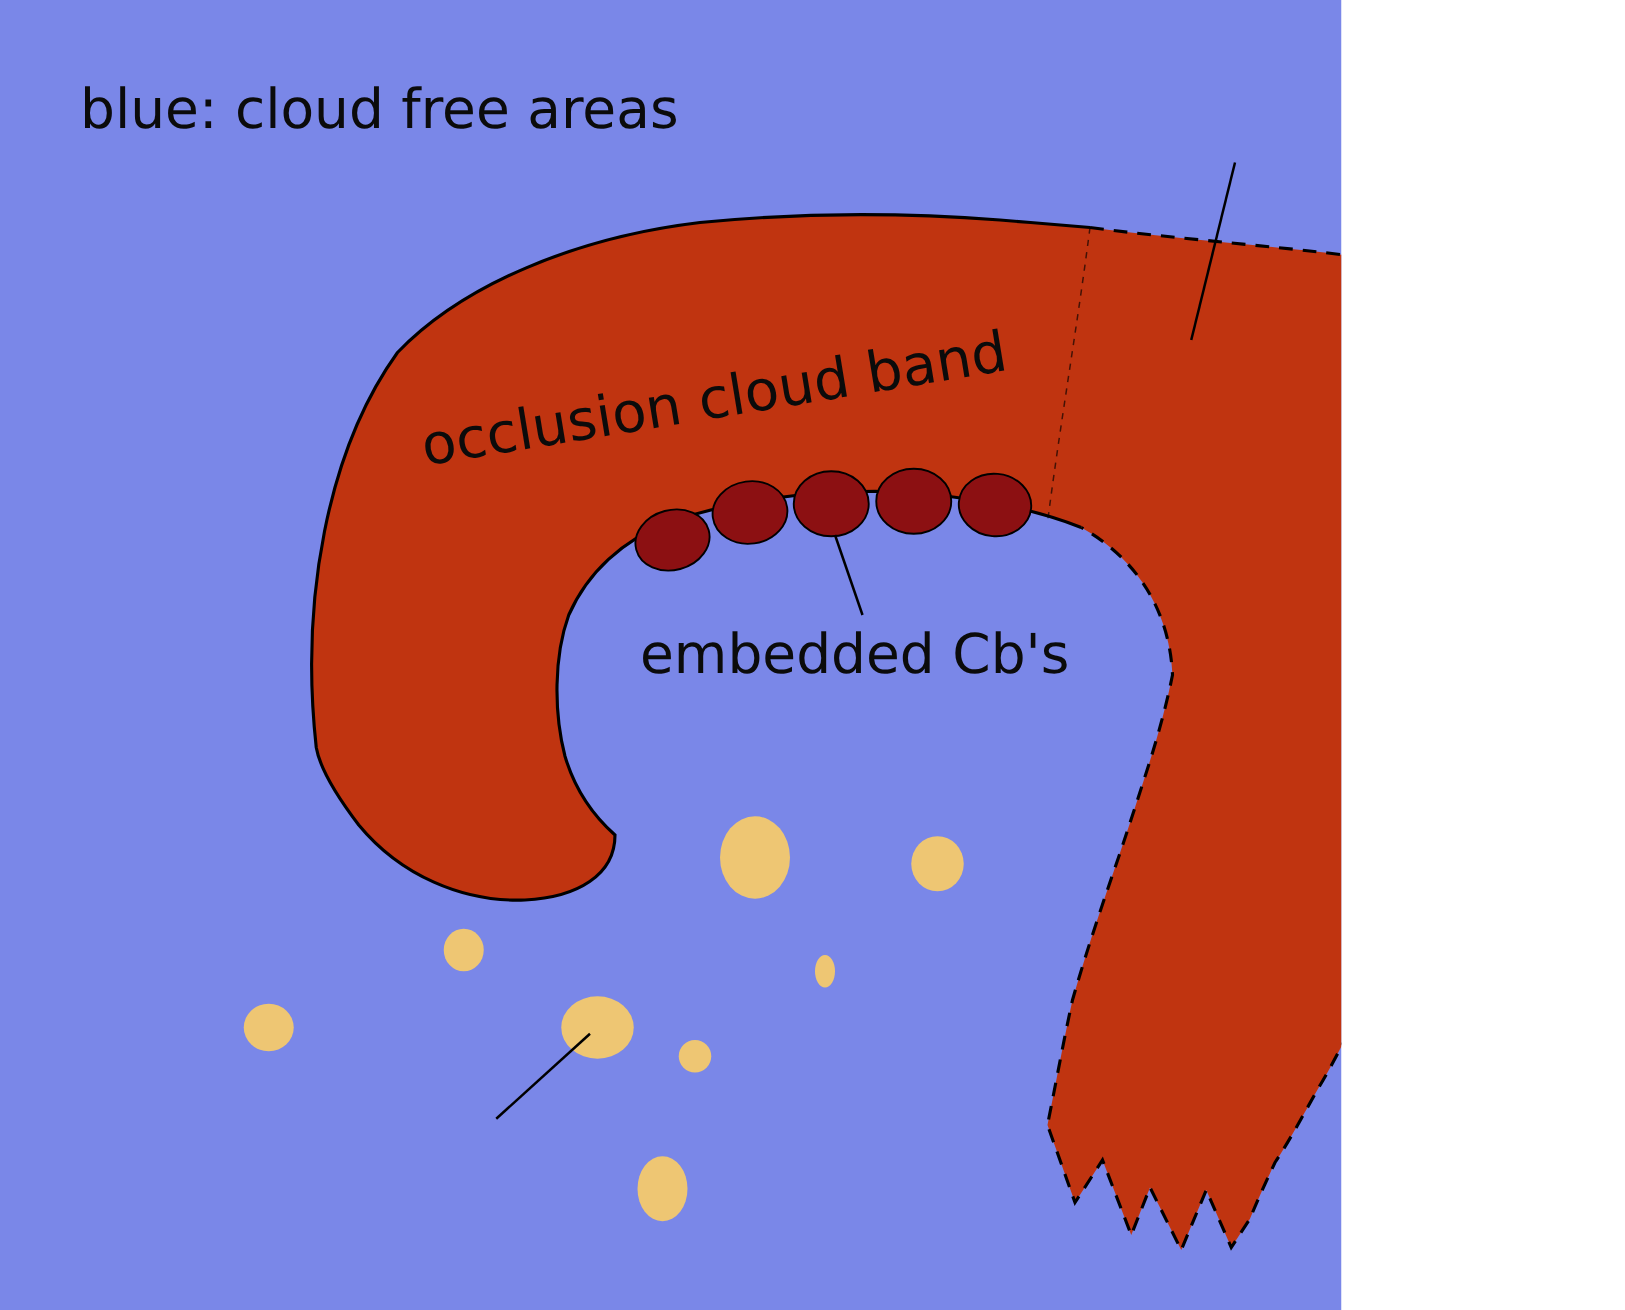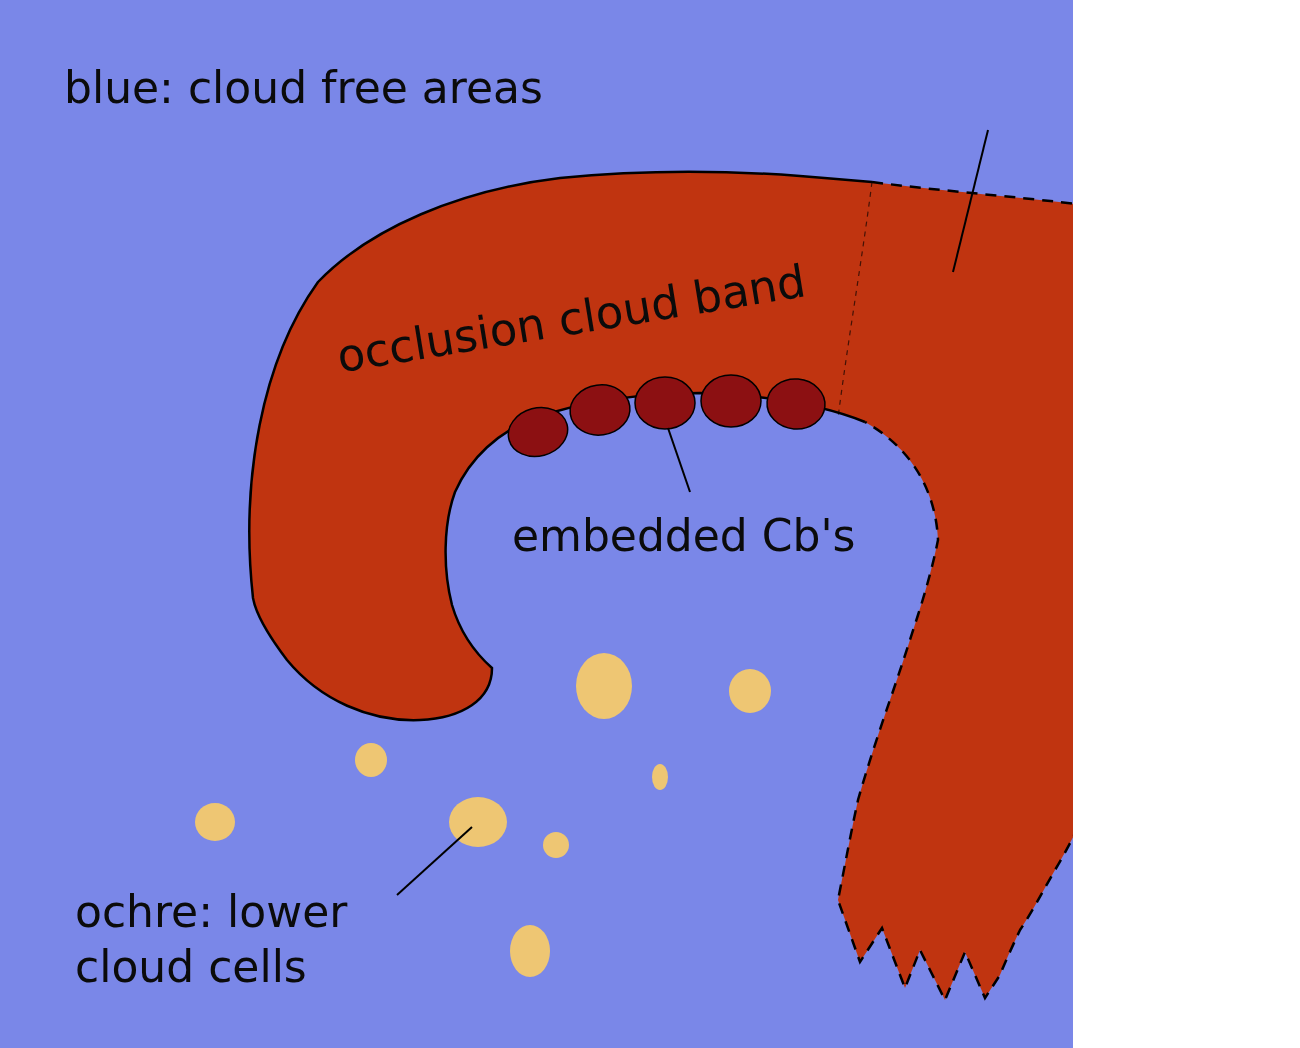--- a/index.html
+++ b/index.html
@@ -21,21 +21,21 @@
   .label {
     position: absolute;
     color: #0b0b0b;
     font-size: 44px;
     line-height: 1.25;
     white-space: nowrap;
   }
   #label-blue   { left: 64px;  top: 60px;  }
   #label-red    { left: 778px; top: 74px;  }
   #label-band   { left: 333px; top: 330px; transform: rotate(-9.3deg); transform-origin: left top; font-size: 45px; }
-  #label-cbs    { left: 512px; top: 496px; margin-top: 12px; }
+  #label-cbs    { left: 512px; top: 496px; }
   #label-ochre  { left: 75px;  top: 884px; }
 </style>
 </head>
 <body>
 
 <div id="stage">
 
   <svg id="diagram-svg" width="1300" height="1048" viewBox="0 0 1300 1048" xmlns="http://www.w3.org/2000/svg">
 
     <rect x="0" y="0" width="1300" height="1048" fill="#7a87e8"></rect>
@@ -131,18 +131,14 @@
     <line x1="397" y1="895" x2="472" y2="827" stroke-width="2" stroke="#000000"></line>
   </svg>
 
   <div class="label" id="label-blue">blue: cloud free areas</div>
 
 
   <div class="label" id="label-band">occlusion cloud band</div>
 
   <div class="label" id="label-cbs">embedded Cb's</div>
 
-  <div class="label" id="label-ochre">
-    <div>ochre: lower</div>
-    <div>cloud cells</div>
-  </div>
 
 </div>
 
 </body></html>

